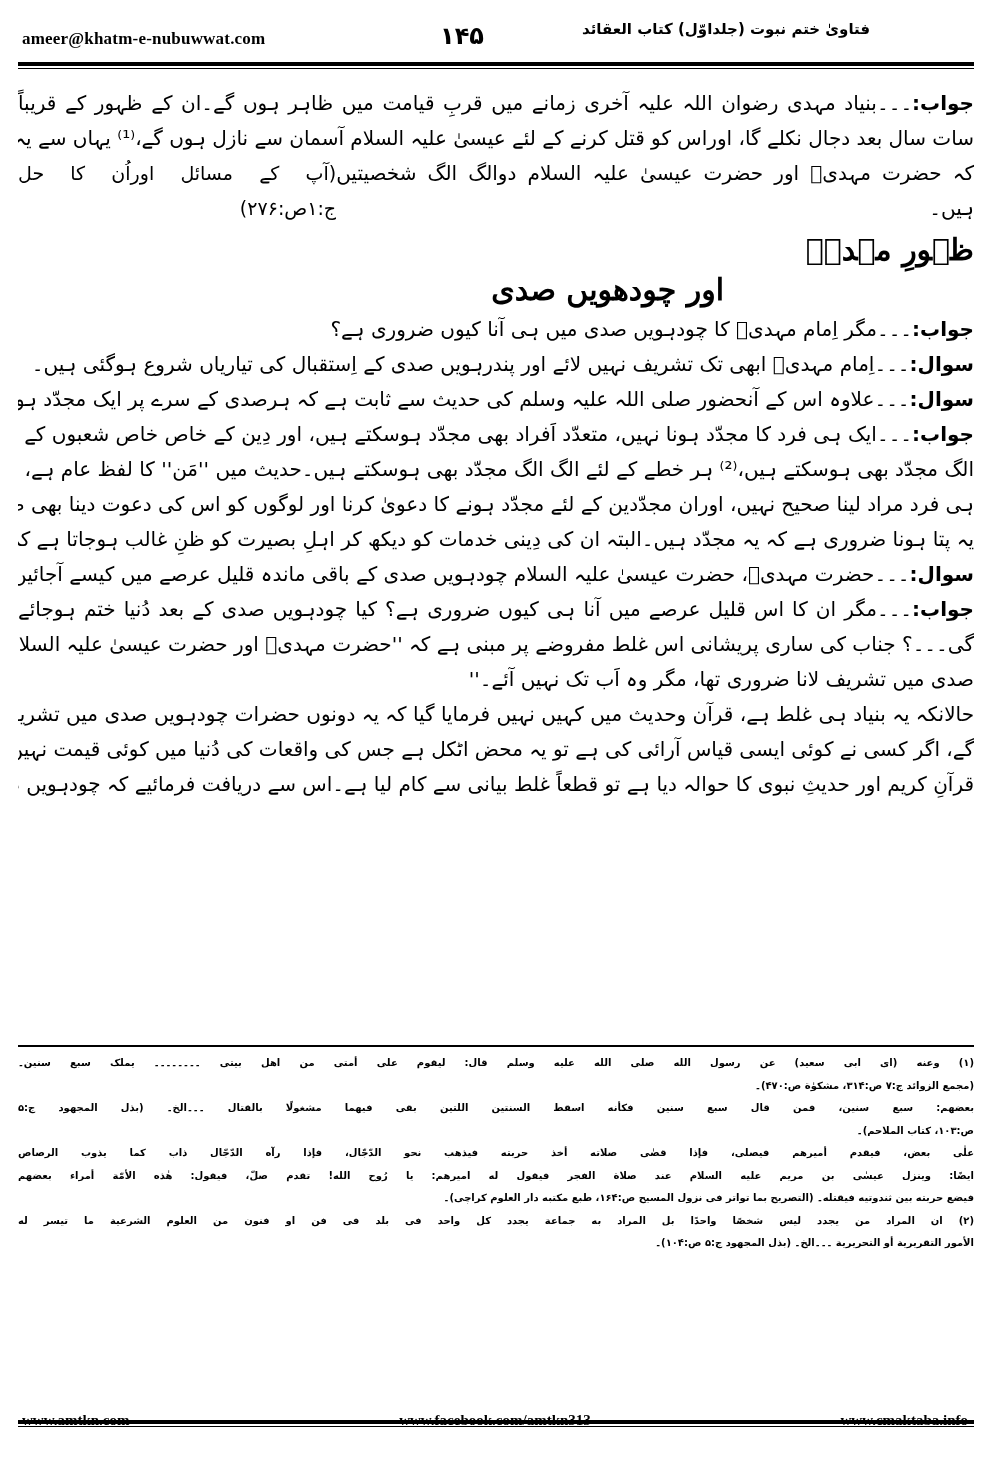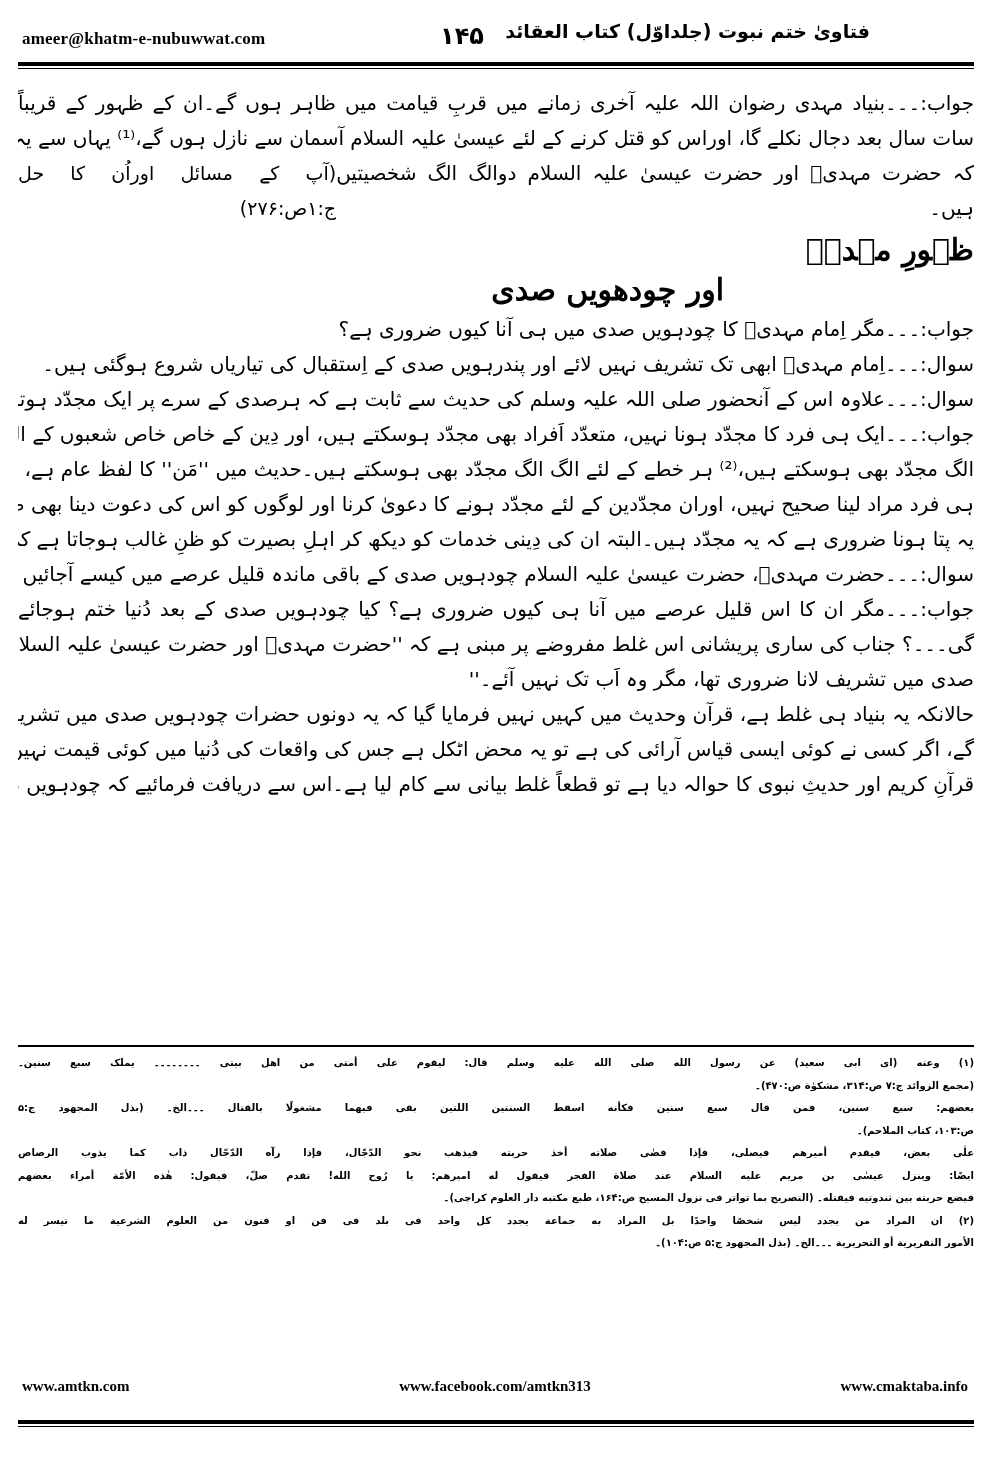--- a/index.html
+++ b/index.html
@@ -2,45 +2,45 @@
 <html><head>
 <meta charset="utf-8">
 <style>
   * { box-sizing: border-box; margin: 0; padding: 0; }
   html, body { width: 990px; height: 1460px; background: #ffffff; overflow: hidden; }
   body { position: relative; color: #000; font-family: "DejaVu Serif", serif; }
 
   .header { position: absolute; left: 0; top: 0; width: 892px; height: 62px; }
   .header .email { position: absolute; left: 22px; top: 29px; font-family: "Liberation Serif", serif; font-weight: bold; font-size: 17px; letter-spacing: 0.2px; }
   .header .page-num { position: absolute; left: 440px; top: 22px; font-family: "DejaVu Sans", sans-serif; font-weight: bold; font-size: 24px; direction: rtl; }
-  .header .book-title { position: absolute; right: 22px; top: 20px; font-family: "DejaVu Sans", sans-serif; font-weight: bold; font-size: 19px; direction: rtl; white-space: nowrap; }
+  .header .book-title { position: absolute; right: 22px; top: 20px; font-family: "DejaVu Sans", sans-serif; font-weight: bold; font-size: 15px; direction: rtl; white-space: nowrap; }
   .rule-double { position: absolute; left: 18px; width: 956px; }
   .rule-double .thick { height: 4px; background: #000; }
   .rule-double .thin { height: 1px; background: #000; margin-top: 2px; }
   .rule-top { top: 62px; }
 
   .body-text { position: absolute; left: 18px; top: 86px; width: 956px; direction: rtl; text-align: justify; font-family: "DejaVu Sans", sans-serif; font-size: 20px; line-height: 35px; }
   .body-text .line { display: block; text-align-last: justify; white-space: nowrap; overflow: hidden; }
   .body-text .line.last { text-align-last: right; }
-  .body-text .label { font-weight: normal; margin-top: 40px; }
+  .body-text .label { font-weight: bold; margin-top: 40px; }
   .ref-row { display: flex; justify-content: space-between; direction: rtl; }
   .ref-row .cite { direction: rtl; font-size: 19px; }
 
   .heading { display: block; font-size: 30px; font-weight: bold; line-height: 40px; margin: 4px 0 2px 0; font-family: "DejaVu Serif", serif; }
   .heading .l1 { display: block; padding-right: 0px; }
   .heading .l2 { display: block; padding-right: 250px; }
 
   .rule-footnote { position: absolute; left: 18px; top: 1045px; width: 956px; height: 2px; background: #000; }
 
   .footnotes { position: absolute; left: 18px; top: 1052px; width: 956px; direction: rtl; font-family: "DejaVu Sans", sans-serif; font-weight: bold; font-size: 10px; line-height: 22.5px; text-align: justify; }
   .footnotes .fn-line { display: block; white-space: nowrap; overflow: hidden; text-align-last: justify; }
   .footnotes .fn-line.last { text-align-last: right; }
 
   .rule-bottom { top: 1420px; }
-  .footer { position: absolute; left: 0; top: 1378px; width: 990px; height: 30px; font-family: "Liberation Serif", serif; font-weight: bold; font-size: 15px; }
+  .footer { position: absolute; left: 0; top: 1412px; width: 990px; height: 30px; font-family: "Liberation Serif", serif; font-weight: bold; font-size: 15px; }
   .footer .f-left { position: absolute; left: 22px; top: 0; }
   .footer .f-center { position: absolute; left: 0; right: 0; top: 0; text-align: center; }
   .footer .f-right { position: absolute; right: 22px; top: 0; }
 </style>
 </head>
 <body>
 
 <div class="header">
   <span class="email">ameer@khatm-e-nubuwwat.com</span>
   <span class="page-num">۱۴۵</span>

